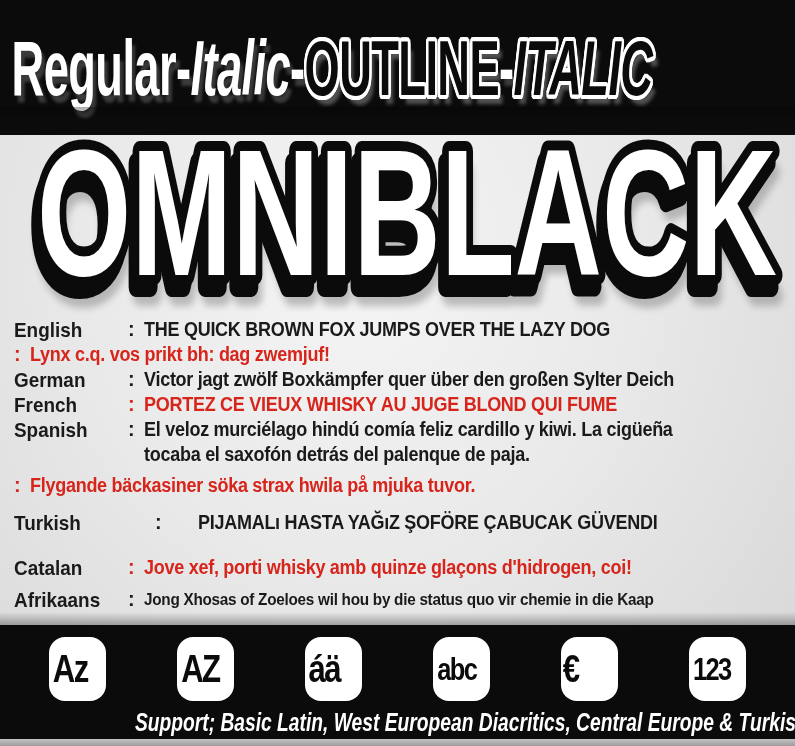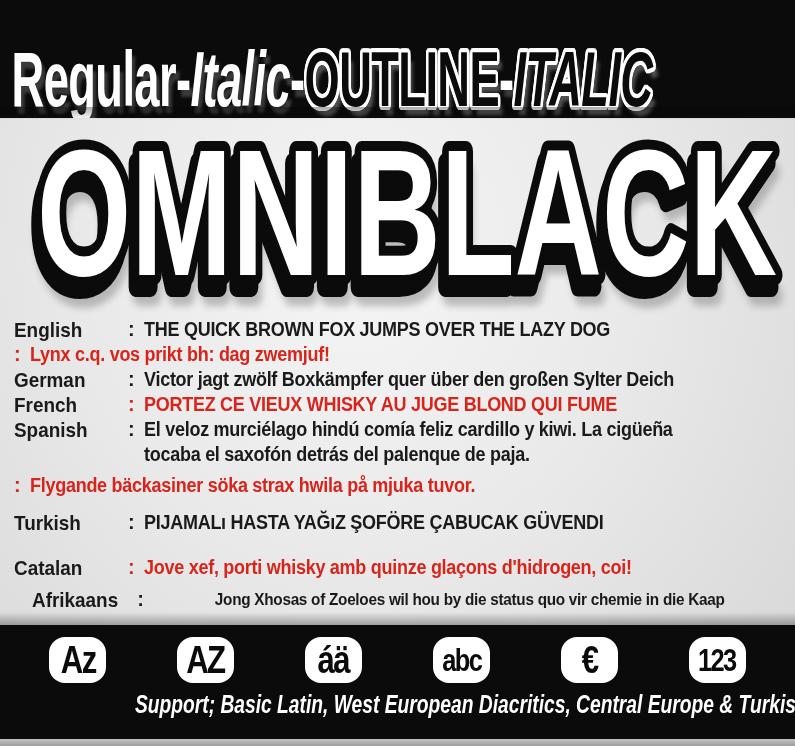--- a/index.html
+++ b/index.html
@@ -9,23 +9,23 @@
     overflow: hidden;
   }
   .poster {
     position: relative;
     width: 795px; height: 746px;
     background: radial-gradient(ellipse at 45% 35%, #f5f5f5 0%, #e9e9e9 45%, #d5d5d5 100%);
   }
 
   
   .top-bar {
-    position: absolute; top: 0; left: 0; width: 795px; height: 118px;
+    position: absolute; top: 0; left: 0; width: 795px; height: 135px;
     background: var(--bar-black, #0b0b0b);
-    display: flex; align-items: flex-end;
+    display: flex; align-items: center;
     overflow: hidden;
   }
   .top-shadow {
     position: absolute; top: 107px; left: 0; width: 795px; height: 13px;
     background: linear-gradient(to bottom, rgba(0,0,0,0.33), rgba(0,0,0,0));
   }
   .headline {
     display: inline-block;
     white-space: nowrap;
     transform: scaleX(0.58);
@@ -68,42 +68,42 @@
   }
   .lang-text {
     flex: 1 1 auto;
     font-size: 20px; font-weight: bold; letter-spacing: -0.3px;
     transform: scaleX(0.9); transform-origin: 0 0;
   }
   .c-red   { color: var(--accent-red, #d8251c); }
   .c-black { color: var(--text-black, #1a1a1a); }
   .small-text { font-size: 17px; line-height: 25px; }
   .mt6  { margin-top: 6px; }
-  .mt7  { margin-top: 7px; text-align: right; }
+  .mt7  { margin-top: 7px; }
   .mt9  { margin-top: 20px; }
-  .mt12 { margin-top: 12px; }
+  .mt12 { margin-top: 12px; gap: 27px; }
 
   
   .bottom-shadow {
     position: absolute; top: 612px; left: 0; width: 795px; height: 13px;
     background: linear-gradient(to bottom, rgba(0,0,0,0), rgba(0,0,0,0.30));
   }
   .bottom-bar {
     position: absolute; top: 625px; left: 0; width: 795px; height: 114px;
     background: var(--bar-black, #0b0b0b);
   }
   .badges {
     display: flex; justify-content: space-around; align-items: center;
     padding: 12px 14px 0 14px;
   }
   .badge {
-    width: 57px; height: 46px;
+    width: 57px; height: 64px;
     background: var(--badge-white, #ffffff);
     border-radius: 16px;
-    display: flex; align-items: center; justify-content: center;
+    display: flex; align-items: center; 
     color: var(--bar-black, #0b0b0b);
   }
   .badge-glyph {
     display: inline-block;
     font-size: 38px; font-weight: bold; line-height: 1;
     letter-spacing: -2px;
     transform: scaleX(0.82);
     transform-origin: 50% 50%;
     white-space: nowrap;
   }

